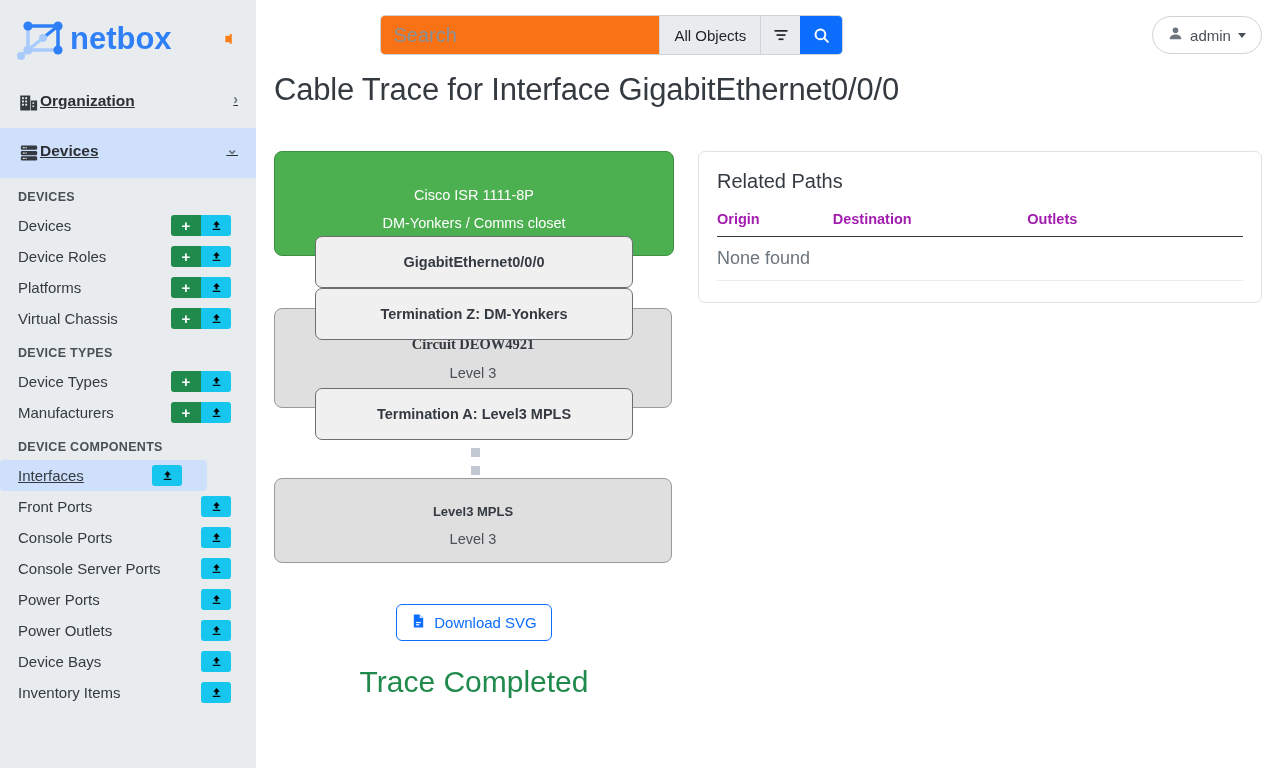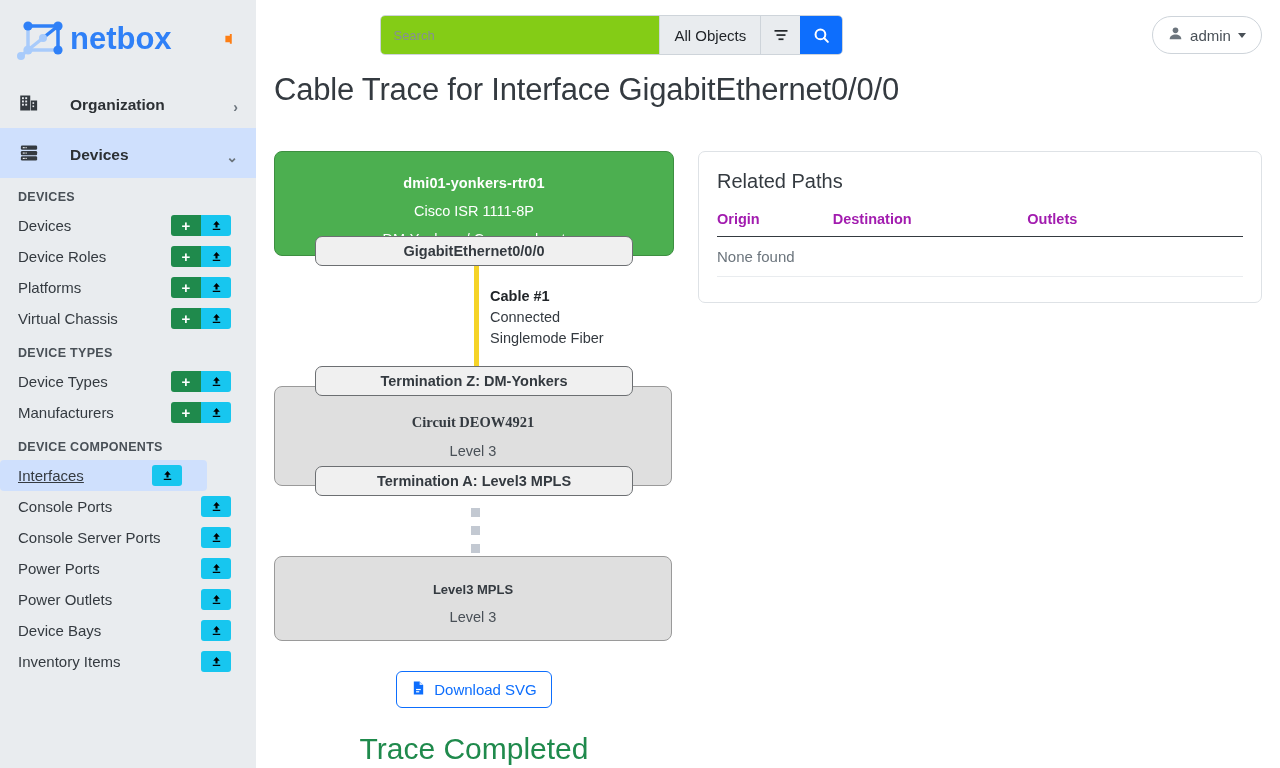--- a/index.html
+++ b/index.html
@@ -17,23 +17,23 @@
     width:256px; min-width:256px; height:768px;
     background:#e9ecef; overflow:hidden; position:relative;
   }
   .brand { height:78px; display:flex; align-items:center; padding:0 16px; }
   .brand-logo { display:flex; align-items:center; flex:1; }
   .brand-mark { width:54px; height:46px; }
   .brand-word { height:34px; }
   .pin-icon { margin-left:auto; margin-right:4px; color:#fd7e14; display:flex; align-items:center;}
 
   .nav-group {
-    display:flex; align-items:flex-end; gap:30px;
+    display:flex; align-items:flex-start; gap:0;
     padding:14px 18px; cursor:pointer;
-    font-weight:bold; font-size:15.5px; color:#2c3034;
+    font-weight:bold; font-size:15.5px; color:#2c3034;text-decoration:underline;
   }
   .nav-group.active { background:#cfe0fd; }
   .nav-group .gi { width:22px; height:22px; display:flex; align-items:center; justify-content:center; color:#343a40;}
   .nav-group .chev { margin-left:auto; color:#6c757d; font-size:13px; line-height:1;}
 
   .sect-title {
     font-size:12.5px; font-weight:bold; letter-spacing:.3px;
     color:#495057; padding:12px 18px 6px 18px;
   }
   .nav-row {
@@ -58,22 +58,22 @@
   .main { flex:1; height:768px; background:#fff; overflow:hidden; position:relative;}
   .topbar { height:70px; display:flex; align-items:center; padding:0 18px; }
   .search-wrap { display:flex; margin-left:auto; margin-right:auto; transform:translateX(-32px); }
   .search-box {
     display:flex; align-items:stretch; height:40px;
     border:1px solid #ced4da; border-radius:5px; overflow:hidden;
     background:#fff;
   }
   .search-input {
     width:278px; border:none; outline:none; padding:0 12px;
-    font-size:13px; color:#343a40; font-family:"Liberation Sans", sans-serif;
-    background:#84cc16;
+    font-size:20px; color:#343a40; font-family:"Liberation Sans", sans-serif;
+    background:#f97316;
   }
   .search-input::placeholder { color:#868e96; }
   .obj-select {
     display:flex; align-items:center; padding:0 14px; background:#e9ecef;
     font-size:15px; color:#212529; border-left:1px solid #ced4da; cursor:pointer;
   }
   .filter-btn {
     display:flex; align-items:center; justify-content:center; width:40px;
     background:#e9ecef; border-left:1px solid #ced4da; cursor:pointer; color:#212529;
   }
@@ -103,21 +103,21 @@
   }
   .node-device {
     background:#4caf50; color:#fff; height:105px; padding-top:23px;
     border-color:#3d8f41;
   }
   .node-device .nm { font-weight:bold; font-size:14.5px; letter-spacing:.1px;}
   .node-device .sub { font-size:14.5px; margin-top:12px; }
   .node-device .sub2 { font-size:14.5px; margin-top:12px; }
 
   .term-box {
-    width:318px; height:30px; margin:0 auto; background:#f0f0f0;
+    width:318px; height:52px; margin:0 auto; background:#f0f0f0;
     border:1px solid #6c6f72; border-radius:7px;
     display:flex; align-items:center; justify-content:center;
     font-weight:bold; font-size:14.5px; color:#343a40;
     position:relative; z-index:3;
   }
   .iface-box { margin-top:-20px; }
 
   .cable-zone { position:relative; height:100px; }
   .cable-line {
     position:absolute; left:200px; top:0; width:5px; height:100px; background:#f5d327;
@@ -148,39 +148,39 @@
     width:398px; height:85px; background:#dfdfdf;
     border:1px solid #9a9a9a; border-radius:8px; text-align:center; padding-top:25px;
   }
   .provider-box .pn { font-weight:bold; font-size:13px; color:#343a40; }
   .provider-box .pp { font-size:14.5px; color:#495057; margin-top:12px;}
 
   .dl-wrap { text-align:center; margin-top:30px; }
   .dl-btn {
     display:inline-flex; align-items:center; gap:8px;
     border:1px solid #0d6efd; color:#0d6efd; background:#fff;
-    border-radius:6px; padding:8px 14px; font-size:15px; cursor:pointer;
+    border-radius:6px; padding:8px 14px; font-size:15px; cursor:pointer;margin-top:11px;
   }
   .trace-done {
     text-align:center; margin-top:24px; font-size:30px; color:#1f8a4c;
   }
 
   
   .card {
     flex:1; max-width:566px; border:1px solid #dee2e6; border-radius:7px;
     background:#fff; padding:18px 18px 22px 18px; height:152px;
   }
   .card-title { font-size:20px; color:#343a40; margin-bottom:18px; }
   table { width:100%; border-collapse:collapse; }
   th {
     text-align:left; font-size:14.5px; color:#a21caf; font-weight:bold;
     padding:0 0 9px 0; border-bottom:1.5px solid #343a40;
   }
   td {
-    padding:11px 0; font-size:15px; color:#6c757d;
+    padding:11px 0; font-size:18px; color:#6c757d;
     border-bottom:1px solid #e9ecef;
   }
 </style>
 </head>
 <body>
 
 <div class="app">
 
   <aside class="sidebar">
 
@@ -330,20 +330,31 @@
           <div class="btn-group" style="right: 25px;">
             <div class="mini-btn mini-imp only">
               <svg width="13" height="13" viewBox="0 0 16 16" fill="#000">
                 <path d="M8 2.4 12 7H9.3v3.6H6.7V7H4z"></path>
                 <rect x="3.4" y="12" width="9.2" height="1.5"></rect>
               </svg>
             </div>
           </div>
         </div>
         <div class="nav-row">
+          <span class="lbl">Front Ports</span>
+          <div class="btn-group">
+            <div class="mini-btn mini-imp only">
+              <svg width="13" height="13" viewBox="0 0 16 16" fill="#000">
+                <path d="M8 2.4 12 7H9.3v3.6H6.7V7H4z"></path>
+                <rect x="3.4" y="12" width="9.2" height="1.5"></rect>
+              </svg>
+            </div>
+          </div>
+        </div>
+        <div class="nav-row">
           <span class="lbl">Console Ports</span>
           <div class="btn-group">
             <div class="mini-btn mini-imp only">
               <svg width="13" height="13" viewBox="0 0 16 16" fill="#000">
                 <path d="M8 2.4 12 7H9.3v3.6H6.7V7H4z"></path>
                 <rect x="3.4" y="12" width="9.2" height="1.5"></rect>
               </svg>
             </div>
           </div>
         </div>
@@ -439,37 +450,28 @@
       </div>
     </div>
 
     <h1 class="page-title">Cable Trace for Interface GigabitEthernet0/0/0</h1>
 
     <div class="content">
 
       <div class="trace">
 
         <div class="node node-device">
-          <div class="nm">dmi01-yonkers-rtr01</div>
           <div class="sub">Cisco ISR 1111-8P</div>
           <div class="sub2">DM-Yonkers / Comms closet</div>
         </div>
 
         <div class="term-box iface-box">
           <span>GigabitEthernet0/0/0</span>
         </div>
 
-        <div class="cable-zone">
-          <div class="cable-line"></div>
-          <div class="cable-lbl">
-            <div class="t1">Cable #1</div>
-            <div class="t2">Connected</div>
-            <div class="t3">Singlemode Fiber</div>
-          </div>
-        </div>
 
         <div class="circuit-wrap">
           <div class="circuit-box">
             <div class="cn">Circuit DEOW4921</div>
             <div class="cp">Level 3</div>
           </div>
           <div class="term-box term-top">
             <span>Termination Z: DM-Yonkers</span>
           </div>
           <div class="term-box term-bot">

